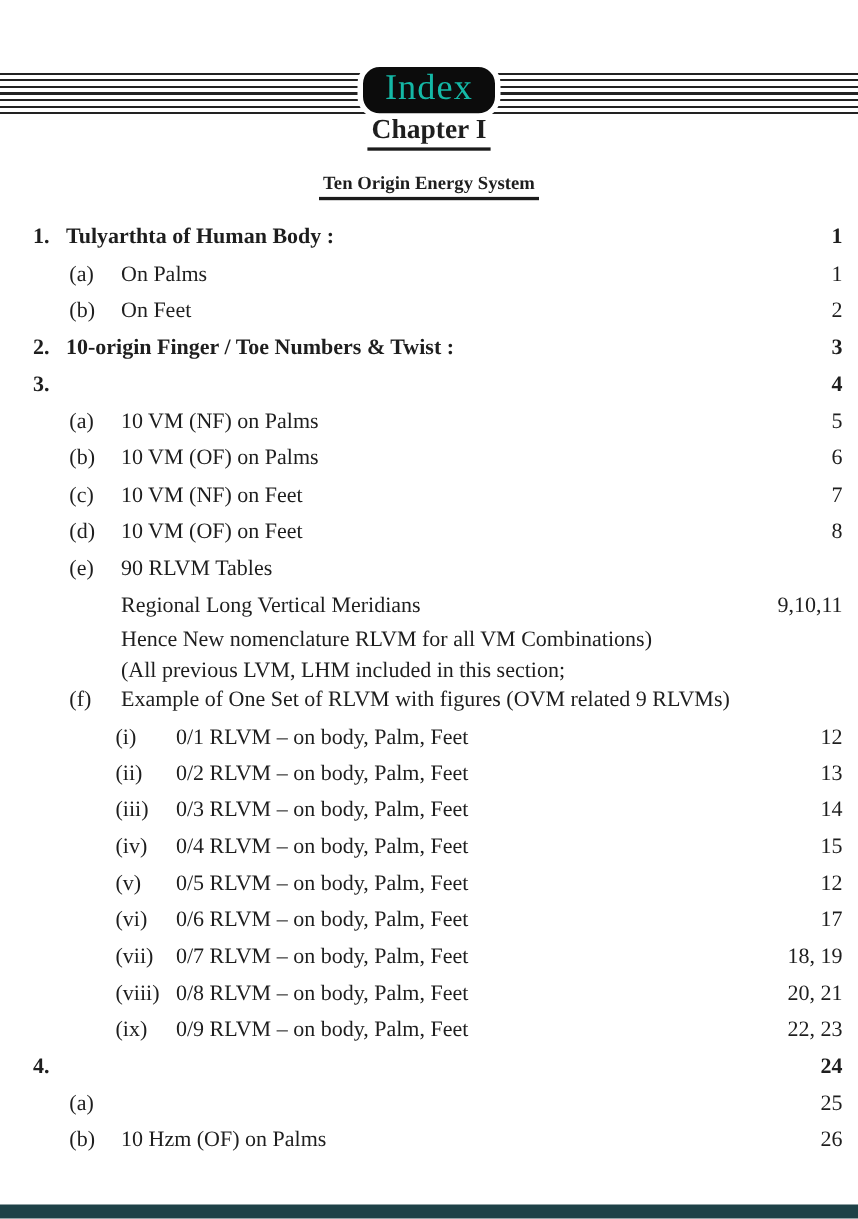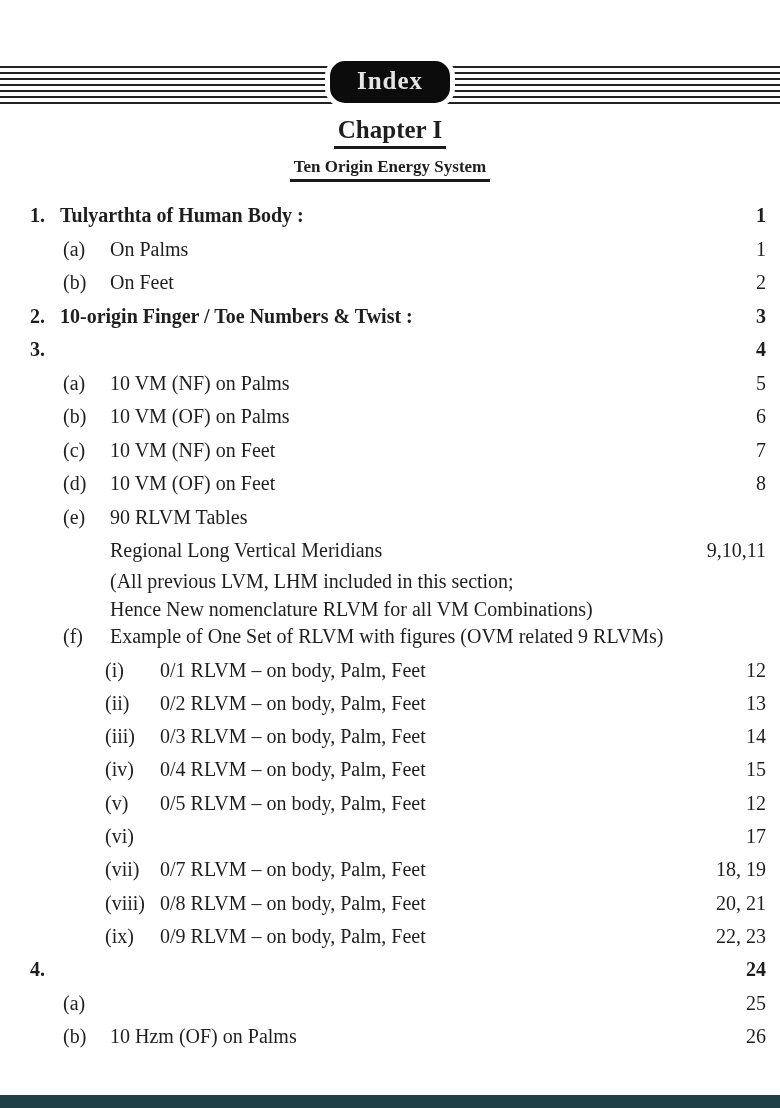--- a/index.html
+++ b/index.html
@@ -19,29 +19,29 @@
     background:repeating-linear-gradient(#222 0px,#222 2px,transparent 2px,transparent 6px);
   }
   .index-badge {
     position:absolute; top:56px; left:50%; transform:translateX(-50%);
     width:130px; height:52px;
     background:#0c0c0c; border:5px solid #ffffff; border-radius:20px;
     display:flex; align-items:center; justify-content:center;
     z-index:2;
   }
   .index-badge span {
-    color:#e5e5e5; font-weight:bold; font-size:25px; letter-spacing:1px;
+    color:#14b8a6; font-weight:normal; font-size:33px; letter-spacing:1px;
     line-height:1; padding-bottom:4px;
   }
   .heading { position:absolute; left:0; right:0; text-align:center; }
   .heading span {
     display:inline-block; font-weight:bold;
     border-bottom:3px solid #1b1b1b; padding:0 4px 2px 4px;
   }
-  .chapter { top:116px; font-size:25px; }
+  .chapter { top:104px; font-size:25px; }
   .doc-title { top:157px; font-size:17px; }
 
   
   .toc { position:absolute; top:204px; left:0; right:0; }
   .row {
     display:flex; align-items:flex-start;
     padding-right:14px; font-size:20px; line-height:22px;
   }
   .row .num { flex:0 0 auto; }
   .row .text { flex:0 1 auto; }
@@ -128,24 +128,24 @@
       <div class="row sub">
         <span class="num">(e)</span>
         <span class="text">90 RLVM Tables</span>
         <span class="pg"></span>
       </div>
       <div class="row cont">
         <span class="text">Regional Long Vertical Meridians</span>
         <span class="pg">9,10,11</span>
       </div>
       <div class="row note">
+        <span class="text">Hence New nomenclature RLVM for all VM Combinations)</span>
+      </div>
+      <div class="row note">
         <span class="text">(All previous LVM, LHM included in this section;</span>
-      </div>
-      <div class="row note">
-        <span class="text">Hence New nomenclature RLVM for all VM Combinations)</span>
       </div>
       <div class="row sub">
         <span class="num">(f)</span>
         <span class="text">Example of One Set of RLVM with figures (OVM related 9 RLVMs)</span>
         <span class="pg"></span>
       </div>
       <div class="row rom">
         <span class="num">(i)</span>
         <span class="text">0/1 RLVM – on body, Palm, Feet</span>
         <span class="pg">12</span>
@@ -165,20 +165,21 @@
         <span class="text">0/4 RLVM – on body, Palm, Feet</span>
         <span class="pg">15</span>
       </div>
       <div class="row rom">
         <span class="num">(v)</span>
         <span class="text">0/5 RLVM – on body, Palm, Feet</span>
         <span class="pg">12</span>
       </div>
       <div class="row rom">
         <span class="num">(vi)</span>
+        <span class="text">0/6 RLVM – on body, Palm, Feet</span>
         <span class="pg">17</span>
       </div>
       <div class="row rom">
         <span class="num">(vii)</span>
         <span class="text">0/7 RLVM – on body, Palm, Feet</span>
         <span class="pg">18, 19</span>
       </div>
       <div class="row rom">
         <span class="num">(viii)</span>
         <span class="text">0/8 RLVM – on body, Palm, Feet</span>

